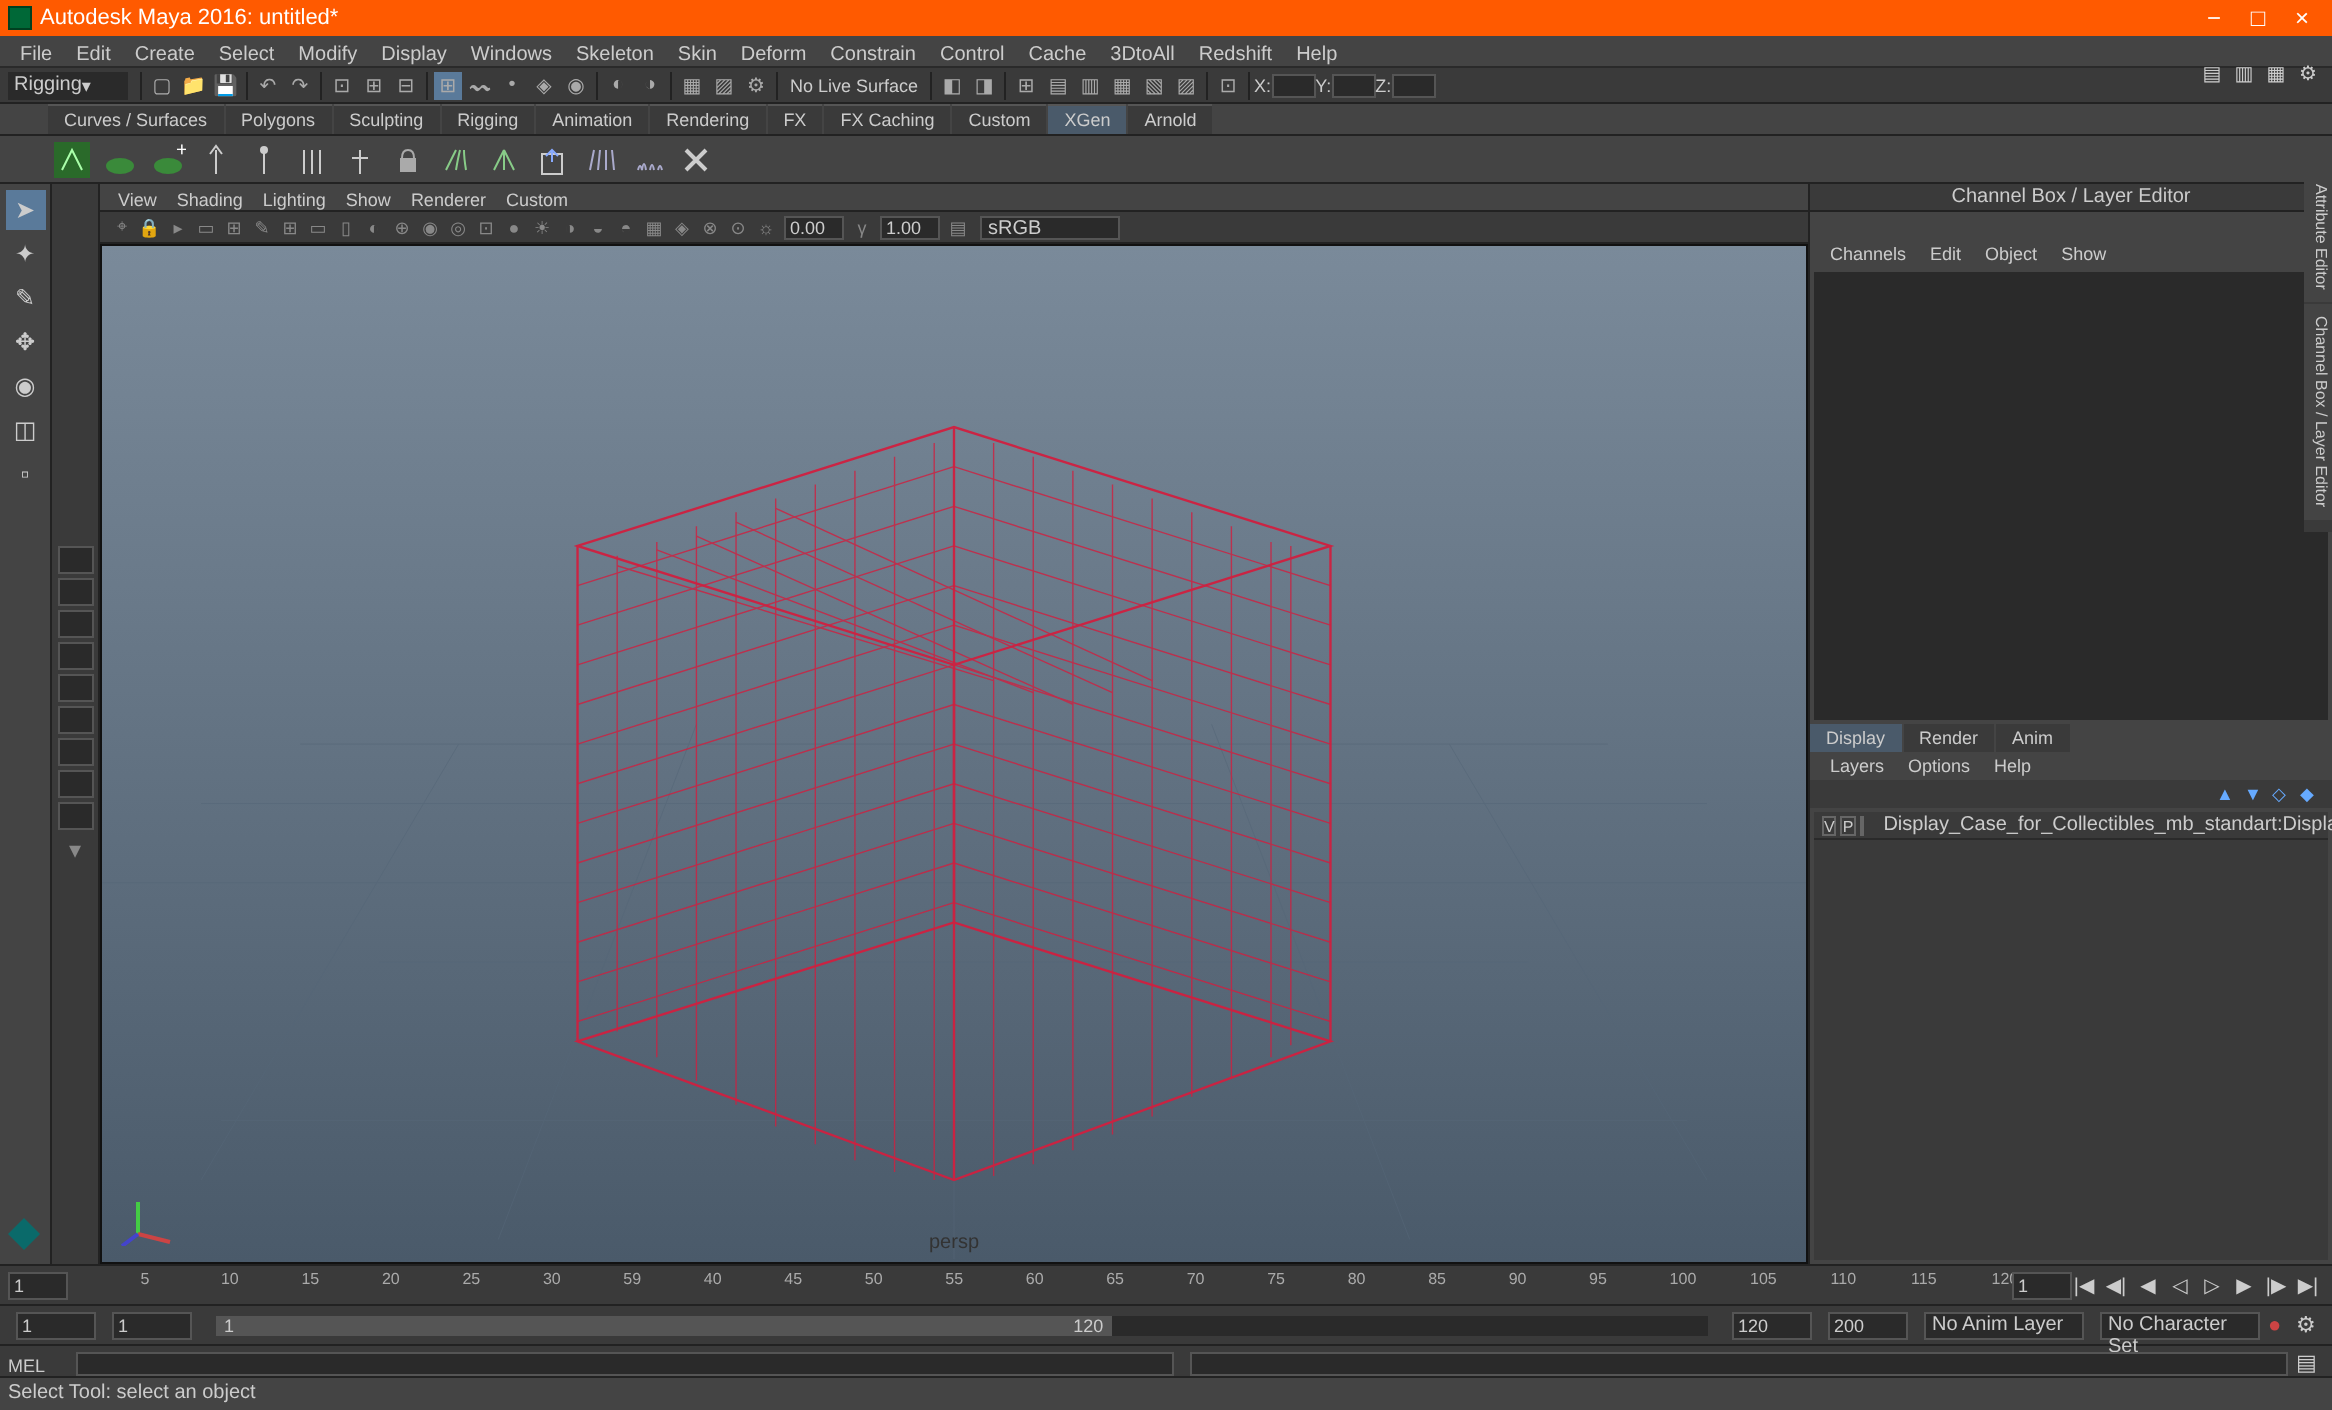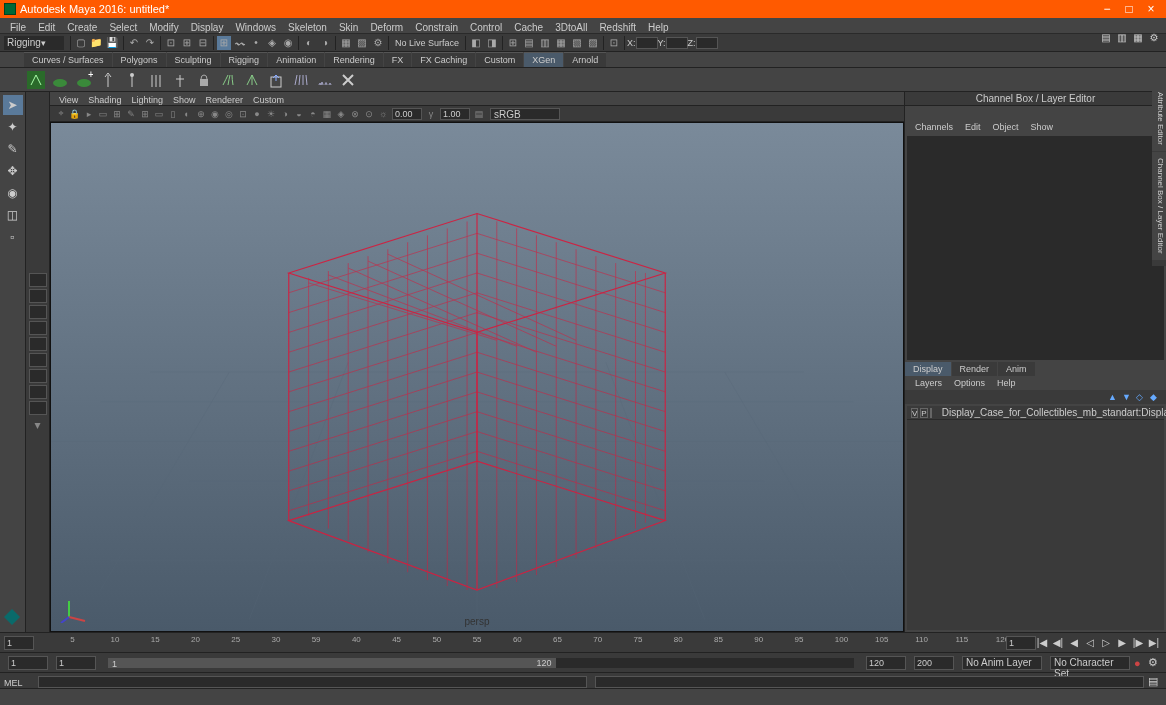--- a/index.html
+++ b/index.html
@@ -512,13 +512,16 @@
     <div class="dd"><span>No Character Set</span></div>
     <div style="width:14px;font-size:11px;color:#c44">●</div>
     <div style="width:14px;font-size:11px">⚙</div>
   </div>
   <div class="cmdline">
     <div class="mel">MEL</div>
     <input style="">
     <input style="flex: 1 1 0%;">
     <div style="width:14px;font-size:11px">▤</div>
   </div>
+  <div class="statusbar">
+    <span>Select Tool: select an object</span>
+  </div>
 </div>
 
 </body></html>

